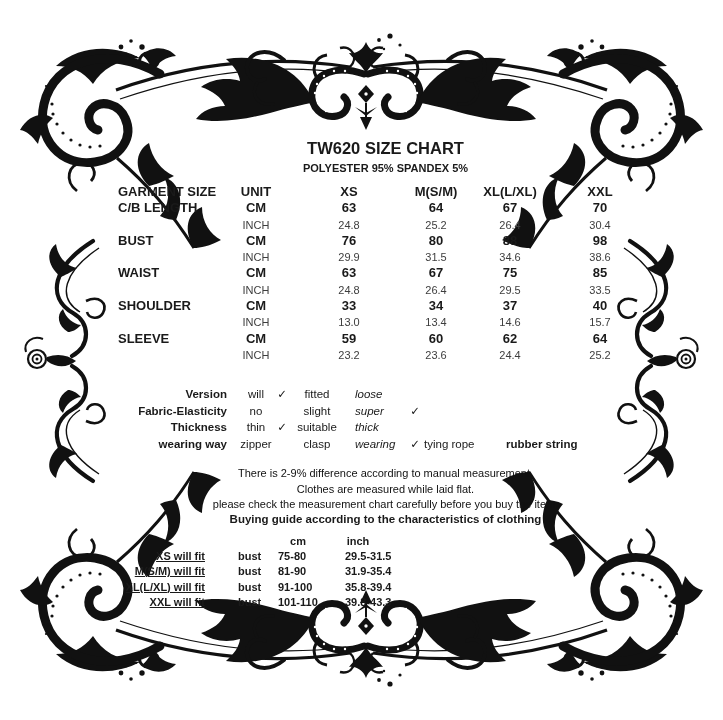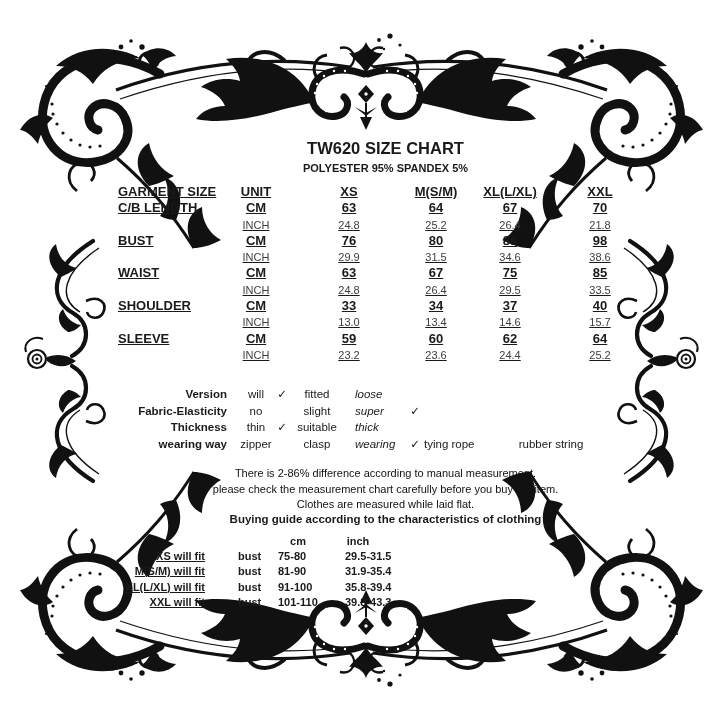--- a/index.html
+++ b/index.html
@@ -9,37 +9,37 @@
   .border-svg{position:absolute;left:0;top:0;width:723px;height:720px;}
   .content{position:absolute;left:0;top:12px;width:723px;height:720px;}
 
   .title{position:absolute;left:48px;right:0;top:127px;text-align:center;
          font-size:16.5px;font-weight:bold;letter-spacing:0;}
   .subtitle{position:absolute;left:48px;right:0;top:150px;text-align:center;
          font-size:11px;font-weight:bold;}
 
   .size-table{position:absolute;left:118px;top:172px;display:grid;
          grid-template-columns:100px 76px 110px 64px 84px 96px;
-         grid-auto-rows:16.3px;text-decoration:underline;}
+         grid-auto-rows:16.3px;}
   .st-cell{white-space:nowrap;line-height:16.3px;}
   .st-label{text-align:left;font-weight:bold;font-size:13px;}
   .st-bold{text-align:center;font-weight:bold;font-size:13px;}
   .st-inch{text-align:center;font-weight:normal;font-size:11px;color:#3d3d3d;}
 
   .attrs{position:absolute;left:0;top:374px;width:620px;font-size:11.5px;}
   .a-row{position:relative;height:16.6px;padding-left:16px;}
   .a-row span{position:absolute;line-height:16.6px;white-space:nowrap;}
   .a-label{left:0;width:227px;text-align:right;font-weight:bold;}
   .a-c1{left:230px;width:52px;text-align:center;}
   .a-k1{left:272px;width:20px;text-align:center;}
   .a-c2{left:290px;width:54px;text-align:center;}
   .a-c3{left:355px;width:54px;font-style:italic;}
   .a-k3{left:405px;width:20px;text-align:center;}
   .a-c4{left:424px;width:70px;text-align:left;}
-  .a-c5{left:506px;width:90px;text-align:center;}
+  .a-c5{left:506px;width:90px;text-align:left;font-weight:bold;}
 
   .notes{position:absolute;left:48px;right:0;top:454px;text-align:center;
          font-size:11px;line-height:15.5px;color:#111;}
   .guide-title{position:absolute;left:48px;right:0;top:501px;text-align:center;
          font-size:11.5px;font-weight:bold;}
   .guide{position:absolute;left:0;top:522px;font-size:11px;font-weight:bold;}
   .g-row{position:relative;height:15.2px;}
   .g-row span{position:absolute;line-height:15.2px;white-space:nowrap;}
   .g-label{left:0;width:205px;text-align:right;text-decoration:underline;}
   .g-measure{left:238px;}
@@ -180,21 +180,21 @@
       <div class="st-cell st-bold">CM</div>
       <div class="st-cell st-bold">63</div>
       <div class="st-cell st-bold">64</div>
       <div class="st-cell st-bold">67</div>
       <div class="st-cell st-bold">70</div>
       <div class="st-cell"></div>
       <div class="st-cell st-inch">INCH</div>
       <div class="st-cell st-inch">24.8</div>
       <div class="st-cell st-inch">25.2</div>
       <div class="st-cell st-inch">26.4</div>
-      <div class="st-cell st-inch">21.8</div>
+      <div class="st-cell st-inch">30.4</div>
 
       <div class="st-cell st-label">BUST</div>
       <div class="st-cell st-bold">CM</div>
       <div class="st-cell st-bold">76</div>
       <div class="st-cell st-bold">80</div>
       <div class="st-cell st-bold">88</div>
       <div class="st-cell st-bold">98</div>
       <div class="st-cell"></div>
       <div class="st-cell st-inch">INCH</div>
       <div class="st-cell st-inch">29.9</div>
@@ -279,23 +279,23 @@
         <span class="a-k1"></span>
         <span class="a-c2">clasp</span>
         <span class="a-c3">wearing</span>
         <span class="a-k3">✓</span>
         <span class="a-c4">tying rope</span>
         <span class="a-c5">rubber string</span>
       </div>
     </div>
 
     <div class="notes">
-      <div>There is 2-86% difference according to manual measurement.</div>
+      <div>There is 2-9% difference according to manual measurement.</div>
+      <div>Clothes are measured while laid flat.</div>
       <div>please check the measurement chart carefully before you buy the item.</div>
-      <div>Clothes are measured while laid flat.</div>
     </div>
 
     <div class="guide-title">Buying guide according to the characteristics of clothing</div>
 
     <div class="guide">
       <div class="g-row">
         <span class="g-cmh">cm</span>
         <span class="g-inchh">inch</span>
       </div>
       <div class="g-row">

